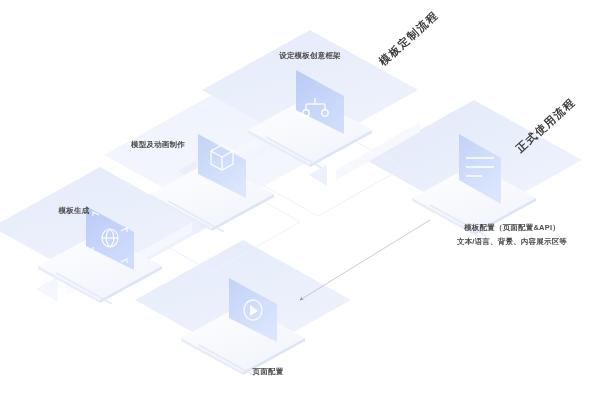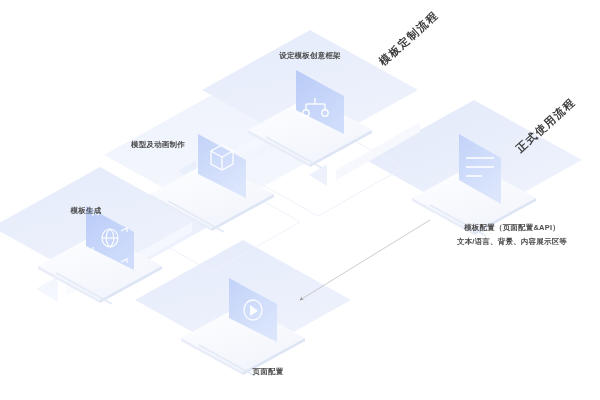--- a/index.html
+++ b/index.html
@@ -173,21 +173,21 @@
         <path d="M466,167 L494,167"></path>
         <path d="M466,176 L482,176"></path>
       </g>
     </g>
   </svg>
 
   <div class="lbl center" style="left:310px;top:50px;">设定模板创意框架</div>
 
   <div class="lbl center" style="left:158px;top:131px;margin-top:8px;">模型及动画制作</div>
 
-  <div class="lbl center" style="left:74px;top:205px;margin-left:12px;">模板生成</div>
+  <div class="lbl center" style="left:74px;top:205px;">模板生成</div>
 
   <div class="lbl center" style="left:268px;top:366px;">页面配置</div>
 
   <div class="lbl center" style="left:512px;top:236px;">文本/语言、背景、内容展示区等</div>
 
   <div class="lbl center" style="left:512px;top:222px;">模板配置（页面配置&amp;API）</div>
 
   <div class="rot r1" style="left:381px;top:56px;">模板定制流程</div>
 
   <div class="rot r2" style="left:518px;top:143px;">正式使用流程</div>

